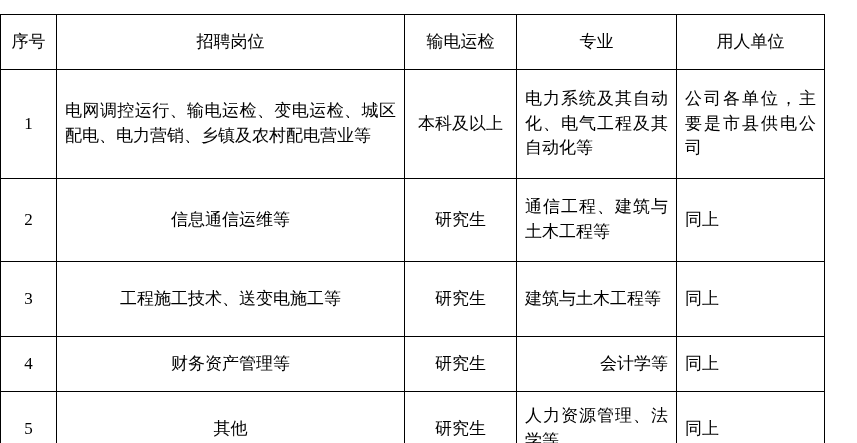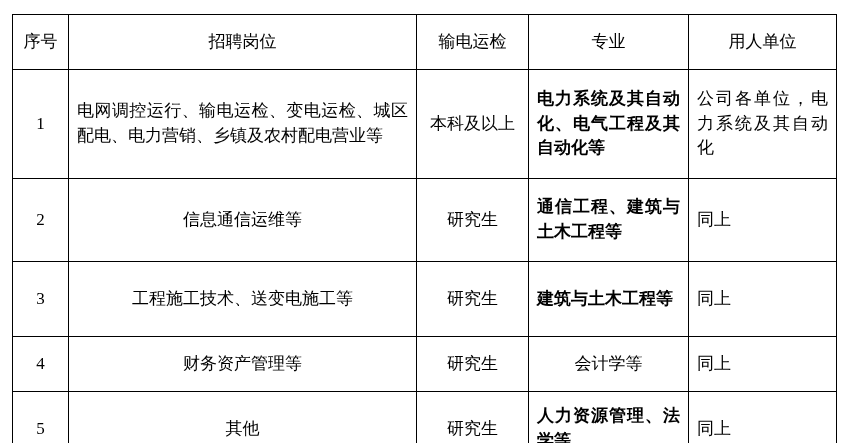--- a/index.html
+++ b/index.html
@@ -12,21 +12,21 @@
     height: 443px;
     font-family: "Liberation Serif", "DejaVu Serif", serif;
     color: #000000;
     overflow: hidden;
   }
   .sheet {
     position: relative;
     width: 857px;
     height: 443px;
     box-sizing: border-box;
-    padding: 14px 10px 10px 12px;
+    padding: 14px 10px 10px 0;
   }
   table.recruit {
     border-collapse: collapse;
     width: 824px;
     margin: 0;
     table-layout: fixed;
   }
   table.recruit th,
   table.recruit td {
     border: 1px solid #000000;
@@ -58,27 +58,26 @@
   }
   td.post.justify {
     text-align: justify;
     text-align-last: left;
     text-justify: inter-ideograph;
   }
   td.edu {
     text-align: center;
   }
   td.major {
-    text-align: center;
+    text-align: right;
   }
   td.major.justify {
     text-align: justify;
     text-align-last: left;
     text-justify: inter-ideograph;
-    font-weight: bold;
   }
   td.unit {
   }
   td.unit.justify {
     text-align: justify;
     text-align-last: left;
     text-justify: inter-ideograph;
   }
   tr.r1 td { height: 96px; }
   tr.r2 td { height: 70px; }
@@ -106,21 +105,21 @@
         <th>专业</th>
         <th>用人单位</th>
       </tr>
     </thead>
     <tbody>
       <tr class="r1">
         <td class="no">1</td>
         <td class="post justify">电网调控运行、输电运检、变电运检、城区配电、电力营销、乡镇及农村配电营业等</td>
         <td class="edu">本科及以上</td>
         <td class="major justify">电力系统及其自动化、电气工程及其自动化等</td>
-        <td class="unit justify">公司各单位，电力系统及其自动化</td>
+        <td class="unit justify">公司各单位，主要是市县供电公司</td>
       </tr>
       <tr class="r2">
         <td class="no">2</td>
         <td class="post">信息通信运维等</td>
         <td class="edu">研究生</td>
         <td class="major justify">通信工程、建筑与土木工程等</td>
         <td class="unit">同上</td>
       </tr>
       <tr class="r3">
         <td class="no">3</td>

